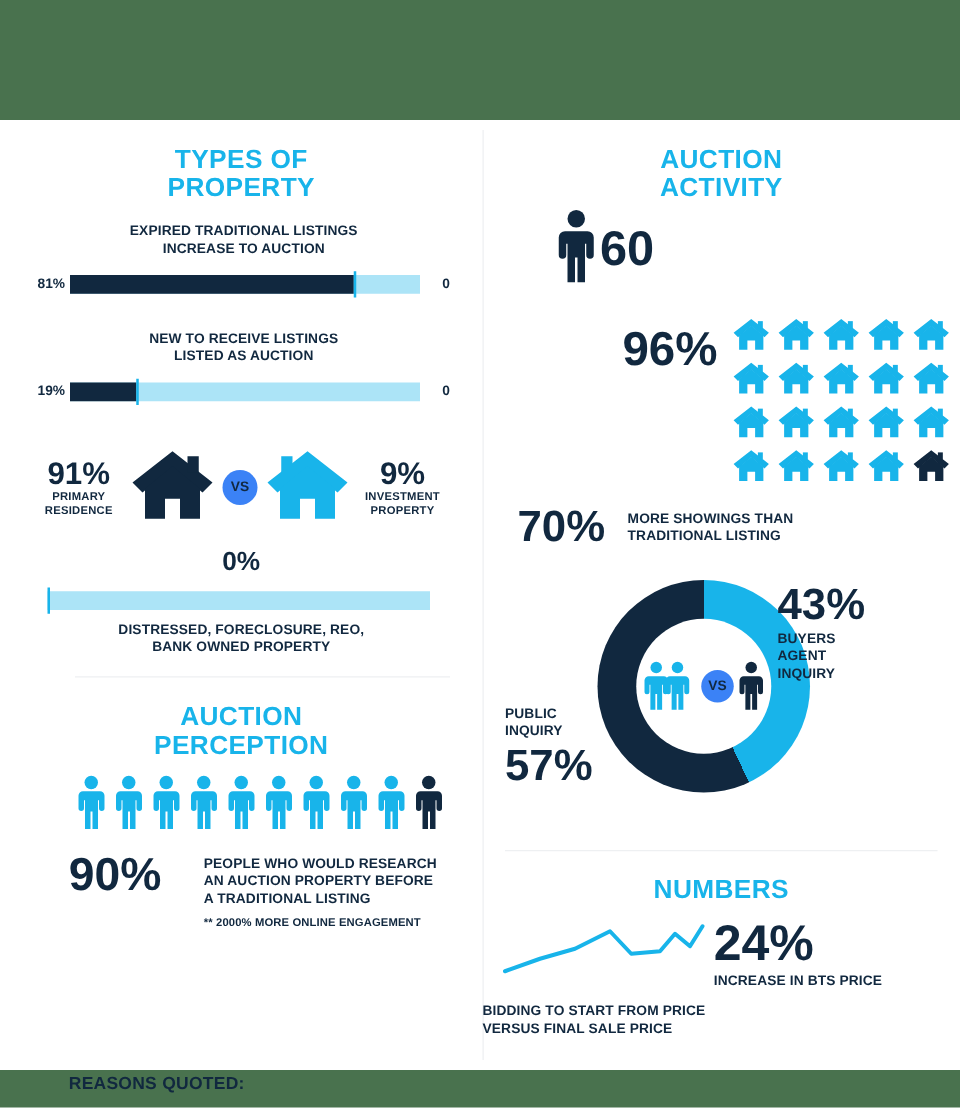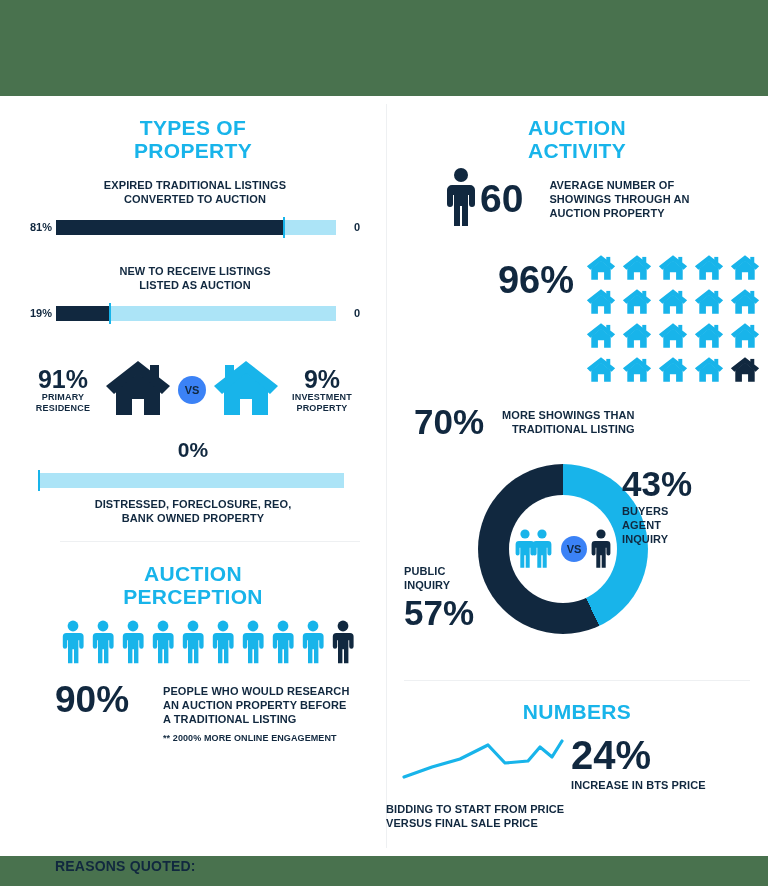--- a/index.html
+++ b/index.html
@@ -84,21 +84,21 @@
     <div style="position:absolute;left:0;top:20px;width:386px;">
       <div class="sect-title">
         <div>TYPES OF</div>
         <div>PROPERTY</div>
       </div>
     </div>
 
     <div class="barblock" style="left:30px;top:82px;width:330px;">
       <div class="sub-label">
         <div>EXPIRED TRADITIONAL LISTINGS</div>
-        <div>CONVERTED TO AUCTION</div>
+        <div>INCREASE TO AUCTION</div>
       </div>
       <div class="barrow" style="margin-top:11px;">
         <span class="bar-end-left">81%</span>
         <div class="bartrack">
           <div class="barfill" id="fill-0" style="width:81%;"></div>
           <div class="bartick" id="tick-0" style="left:81%;"></div>
         </div>
         <span class="bar-end-right">0</span>
       </div>
     </div>
@@ -244,25 +244,20 @@
     </div>
 
     <div style="position:absolute;left:60px;top:72px;display:flex;align-items:center;">
       <span>
         <svg width="30" height="58" viewBox="0 0 30 58">
             <circle cx="15" cy="7" r="7" fill="#11283f"></circle>
             <path fill="#11283f" d="M6 17 h18 a5 5 0 0 1 5 5 v14 a3 3 0 0 1 -6 0 v-9 h-1 v31 h-6 v-20 h-2 v20 h-6 v-31 h-1 v9 a3 3 0 0 1 -6 0 v-14 a5 5 0 0 1 5 -5 z"></path>
           </svg>
       </span>
       <span class="bignum" style="font-size:39px;line-height:40px;margin-left:4px;">60</span>
-      <span class="capt" style="margin-left:26px;">
-        <div>AVERAGE NUMBER OF</div>
-        <div>SHOWINGS THROUGH AN</div>
-        <div>AUCTION PROPERTY</div>
-      </span>
     </div>
 
     <div style="position:absolute;left:18px;top:163px;width:170px;text-align:right;">
       <div class="bignum" style="font-size:38px;line-height:42px;">96%</div>
     </div>
     <div class="hgrid" id="house-grid" style="position:absolute;left:200px;top:158px;width:160px;">
         <span><svg width="30" height="27" viewBox="0 0 34 30">
             <path fill="#18b4ea" d="M17 1 L33 13.5 L29 17.5 L17 7.5 L5 17.5 L1 13.5 Z"></path>
             <path fill="#18b4ea" d="M6 16 L17 7 L28 16 L28 29 L20.5 29 L20.5 20.5 L13.5 20.5 L13.5 29 L6 29 Z"></path>
             <rect fill="#18b4ea" x="23" y="3" width="4.5" height="6.5"></rect>
@@ -359,21 +354,21 @@
           </svg></span>
         <span><svg width="30" height="27" viewBox="0 0 34 30">
             <path fill="#11283f" d="M17 1 L33 13.5 L29 17.5 L17 7.5 L5 17.5 L1 13.5 Z"></path>
             <path fill="#11283f" d="M6 16 L17 7 L28 16 L28 29 L20.5 29 L20.5 20.5 L13.5 20.5 L13.5 29 L6 29 Z"></path>
             <rect fill="#11283f" x="23" y="3" width="4.5" height="6.5"></rect>
           </svg></span>
       </div>
 
     <div style="position:absolute;left:28px;top:308px;display:flex;align-items:center;">
       <span class="bignum" style="font-size:35px;line-height:36px;">70%</span>
-      <span class="capt" style="margin-left:18px;text-align:right;">
+      <span class="capt" style="margin-left:18px;">
         <div>MORE SHOWINGS THAN</div>
         <div>TRADITIONAL LISTING</div>
       </span>
     </div>
 
     <div class="donut" id="inquiry-donut" style="left: 92px; top: 368px; background: conic-gradient(rgb(24, 180, 234) 0deg, rgb(24, 180, 234) 154.8deg, rgb(17, 40, 63) 154.8deg, rgb(17, 40, 63) 360deg);">
       <div class="donut-hole">
         <span>
           <svg width="42" height="42" viewBox="0 0 42 42">
             <circle cx="10" cy="8" r="4.6" fill="#18b4ea"></circle>

